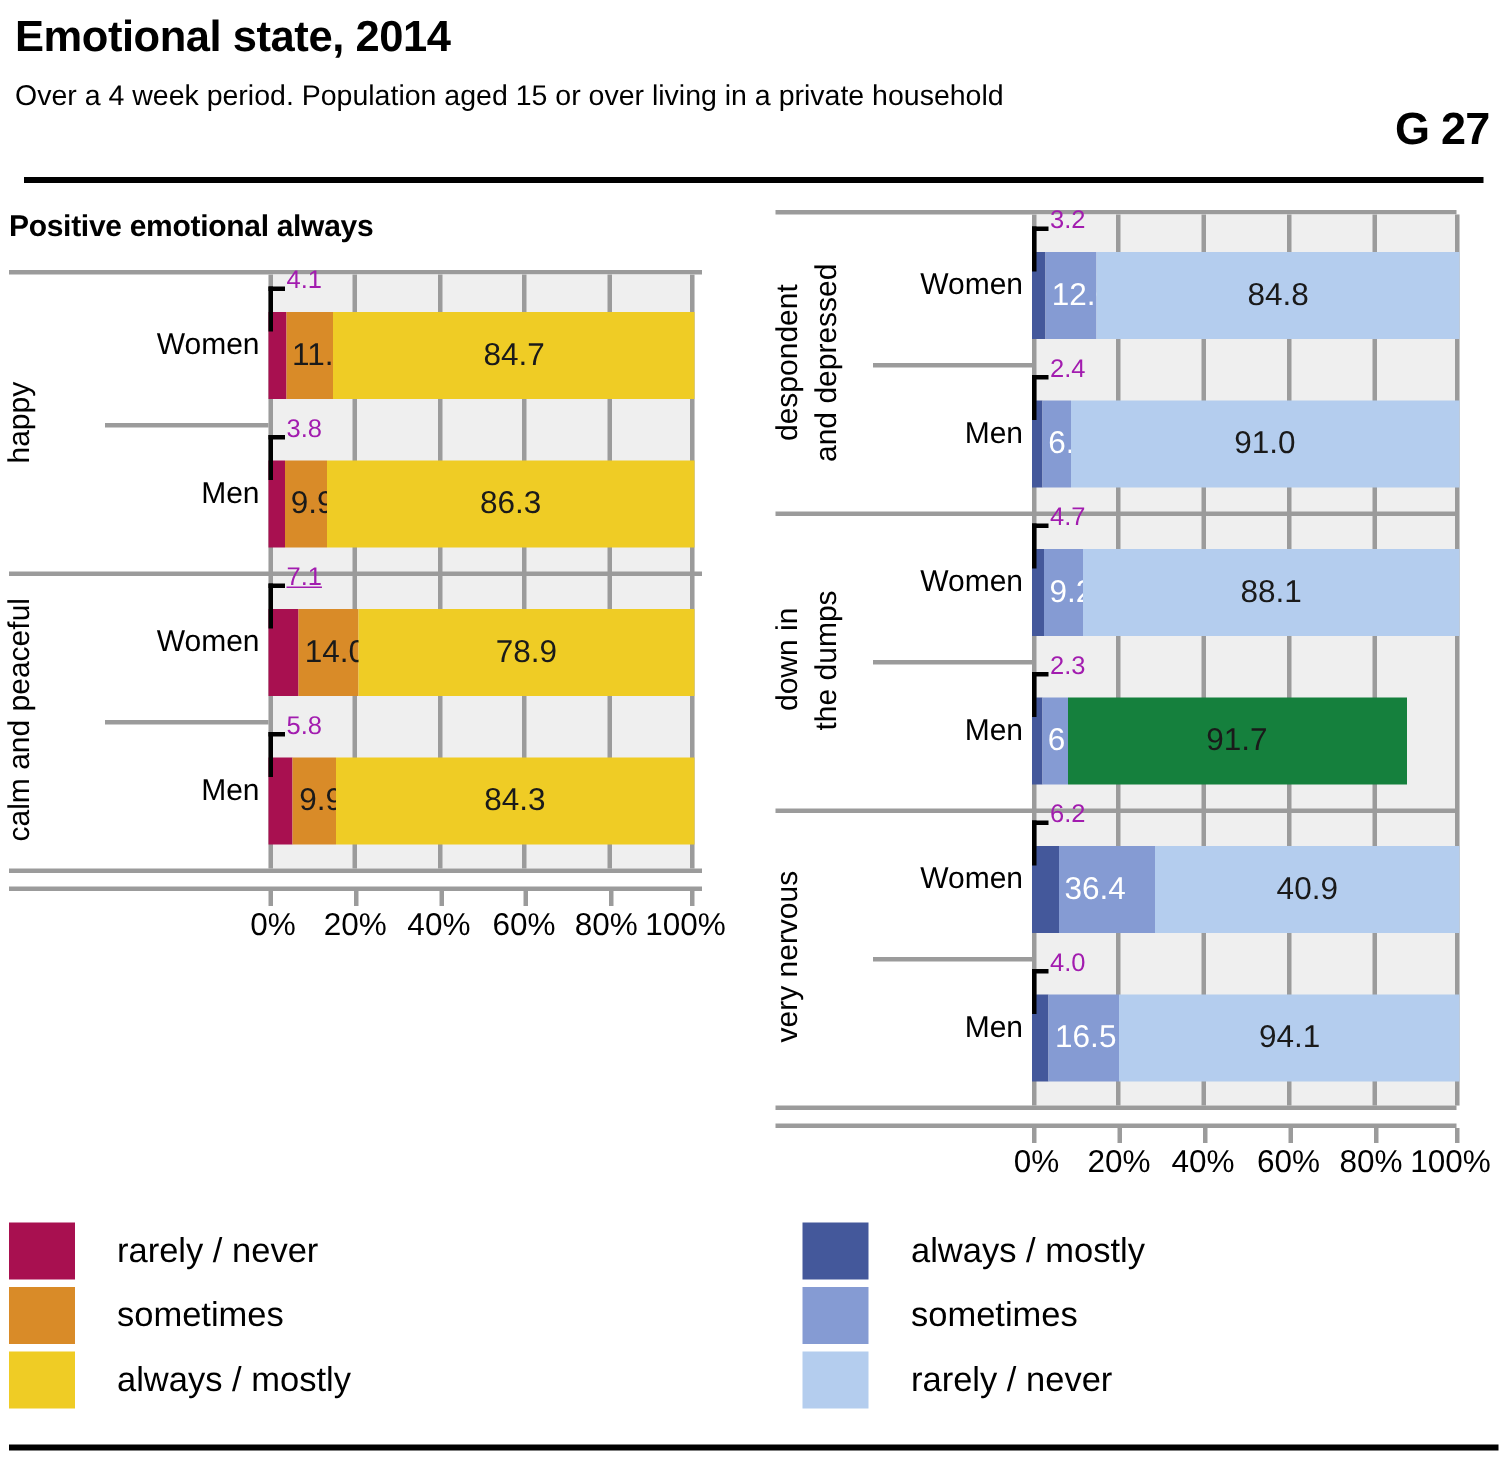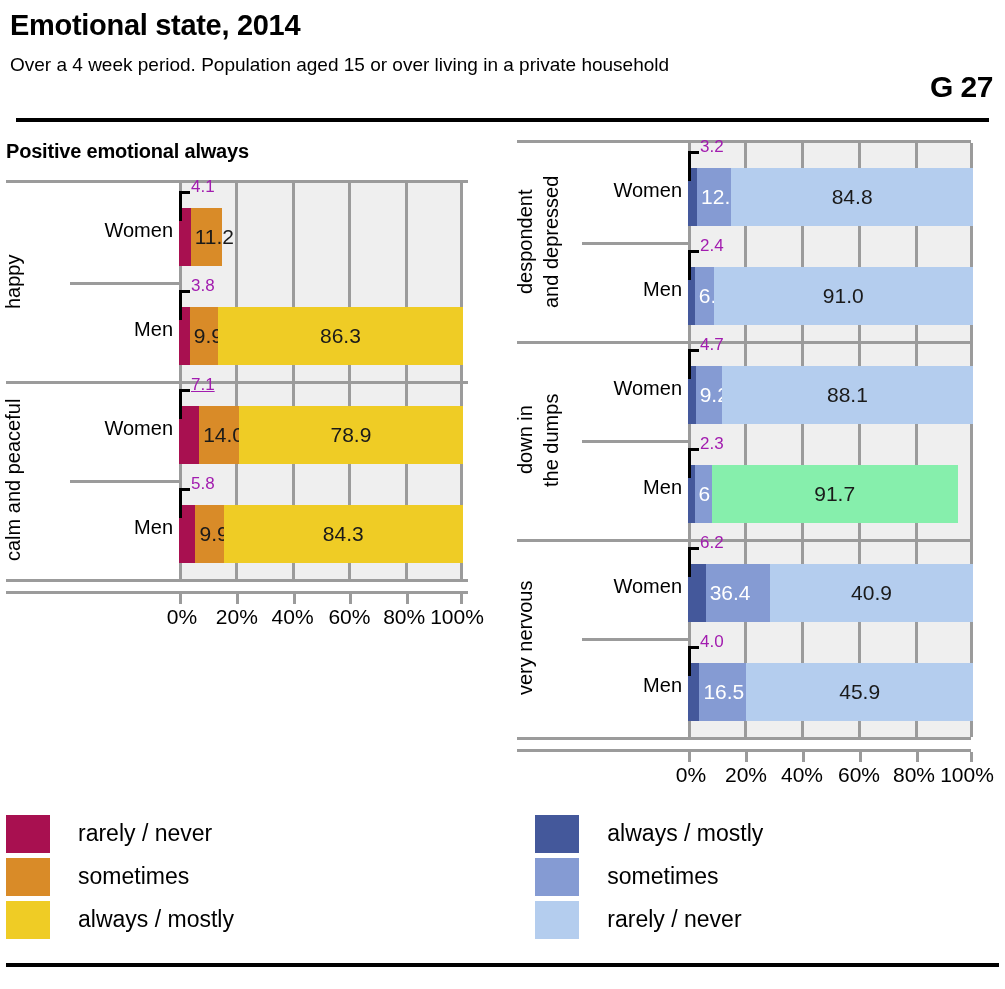--- a/index.html
+++ b/index.html
@@ -179,20 +179,23 @@
             <div class="gridline" style="left: 169.4px;"></div>
             <div class="gridline" style="left: 226.2px;"></div>
             <div class="gridline" style="left: 281px;"></div>
           </div>
           <div class="vlabel" style="left: 2px; top: 3px; height: 198px; display: flex; align-items: center; justify-content: center;">happy</div>
           <div class="row-label" style="top: 38.5px; left: 53px; width: 120px;">Women</div>
           <div class="bar" style="left: 179px; width: 284px; top: 27.5px;">
             <div class="seg" style="width: 11.644px; background: rgb(168, 16, 80);"></div>
             <div class="seg" style="width: 31.808px; background: rgb(217, 139, 40);">
               <div class="seg-val dark leftish">11.2</div>
+            </div>
+            <div class="seg" style="width: 240.548px; background: rgb(239, 204, 37);">
+              <div class="seg-val dark">84.7</div>
             </div>
           </div>
           <div class="callout" style="left: 179px; top: 11px;">
             <div class="tick-v" style="top: 0px; height: 30px;"></div>
             <div class="tick-h" style="top: 0px; width: 11px;"></div>
             <div class="clabel" style="left: 12px; top: -14px;">4.1</div>
           </div>
           <div class="minor-sep" style="left: 70px; width: 109px; top: 102px;"></div>
           <div class="row-label" style="top: 137.5px; left: 53px; width: 120px;">Men</div>
           <div class="bar" style="left: 179px; width: 284px; top: 126.5px;">
@@ -329,21 +332,21 @@
             <div class="tick-h" style="top: 0px; width: 11px;"></div>
             <div class="clabel" style="left: 12px; top: -14px;">4.7</div>
           </div>
           <div class="minor-sep" style="left: 80px; width: 106px; top: 300px;"></div>
           <div class="row-label" style="top: 335.5px; left: 62px; width: 118px;">Men</div>
           <div class="bar" style="left: 186px; width: 285px; top: 324.5px;">
             <div class="seg" style="width: 6.555px; background: rgb(68, 88, 155);"></div>
             <div class="seg" style="width: 17.1px; background: rgb(133, 155, 211);">
               <div class="seg-val light leftish">6.0</div>
             </div>
-            <div class="seg" style="width: 246px; background: #86efac;">
+            <div class="seg" style="width: 226px; background: #15803d;">
               <div class="seg-val dark">91.7</div>
             </div>
           </div>
           <div class="callout" style="left: 186px; top: 308px;">
             <div class="tick-v" style="top: 0px; height: 30px;"></div>
             <div class="tick-h" style="top: 0px; width: 11px;"></div>
             <div class="clabel" style="left: 12px; top: -14px;">2.3</div>
           </div>
           <div class="group-sep" style="top: 399px;"></div>
           <div class="vlabel" style="left: 12px; top: 399px; height: 198px; display: flex; align-items: center; justify-content: center;">very nervous</div>
@@ -363,21 +366,21 @@
             <div class="clabel" style="left: 12px; top: -14px;">6.2</div>
           </div>
           <div class="minor-sep" style="left: 80px; width: 106px; top: 498px;"></div>
           <div class="row-label" style="top: 533.5px; left: 62px; width: 118px;">Men</div>
           <div class="bar" style="left: 186px; width: 285px; top: 522.5px;">
             <div class="seg" style="width: 11.4px; background: rgb(68, 88, 155);"></div>
             <div class="seg" style="width: 47.025px; background: rgb(133, 155, 211);">
               <div class="seg-val light leftish">16.5</div>
             </div>
             <div class="seg" style="width: 226.575px; background: rgb(180, 205, 238);">
-              <div class="seg-val dark">45.9</div>
+              <div class="seg-val dark">94.1</div>
             </div>
           </div>
           <div class="callout" style="left: 186px; top: 506px;">
             <div class="tick-v" style="top: 0px; height: 30px;"></div>
             <div class="tick-h" style="top: 0px; width: 11px;"></div>
             <div class="clabel" style="left: 12px; top: -14px;">4.0</div>
           </div>
           <div class="group-sep" style="top: 597px;"></div>
           <div class="axis" style="top: 609px;">
             <div class="axis-line"></div>

